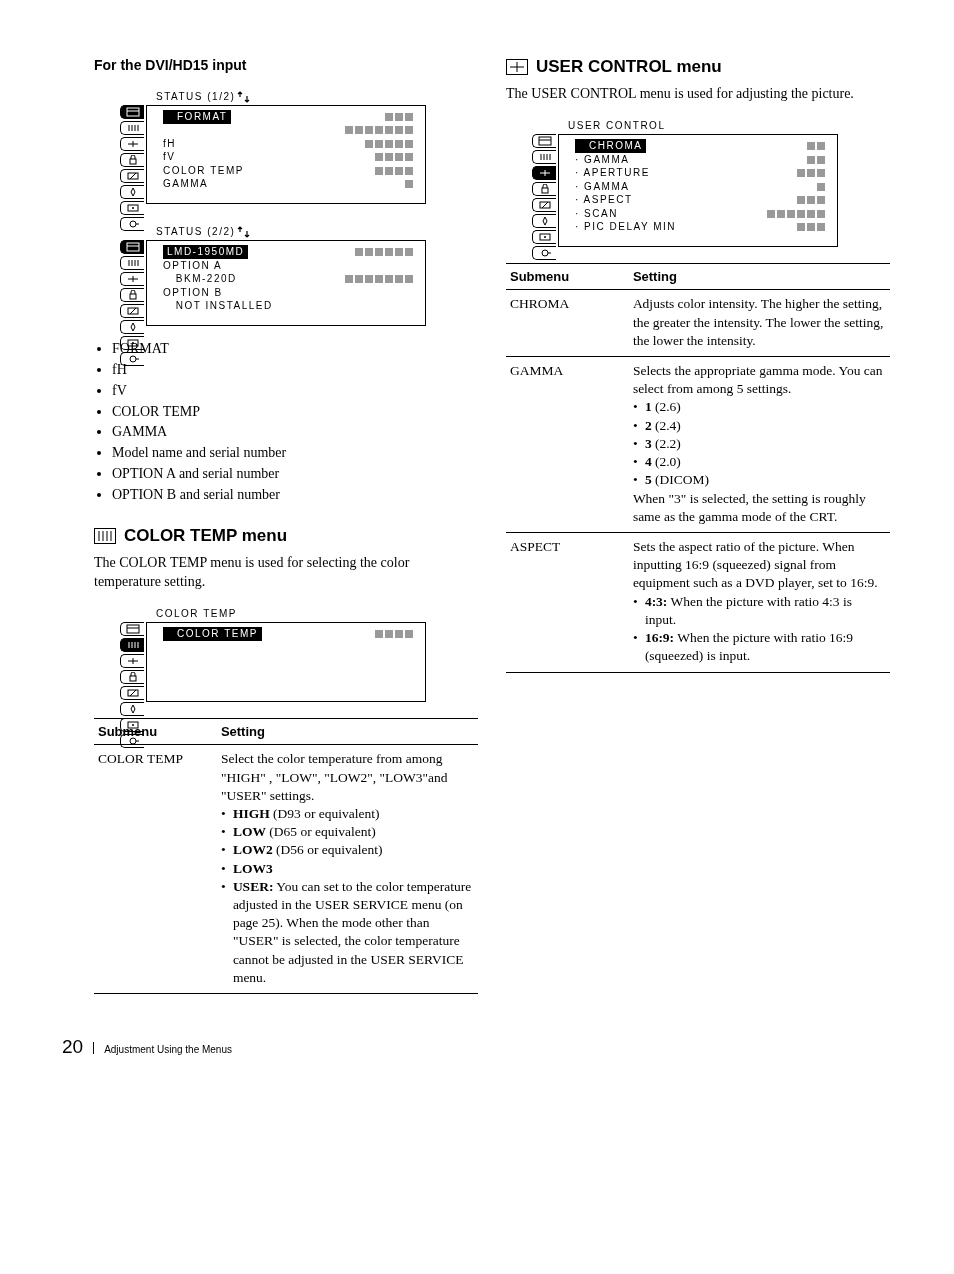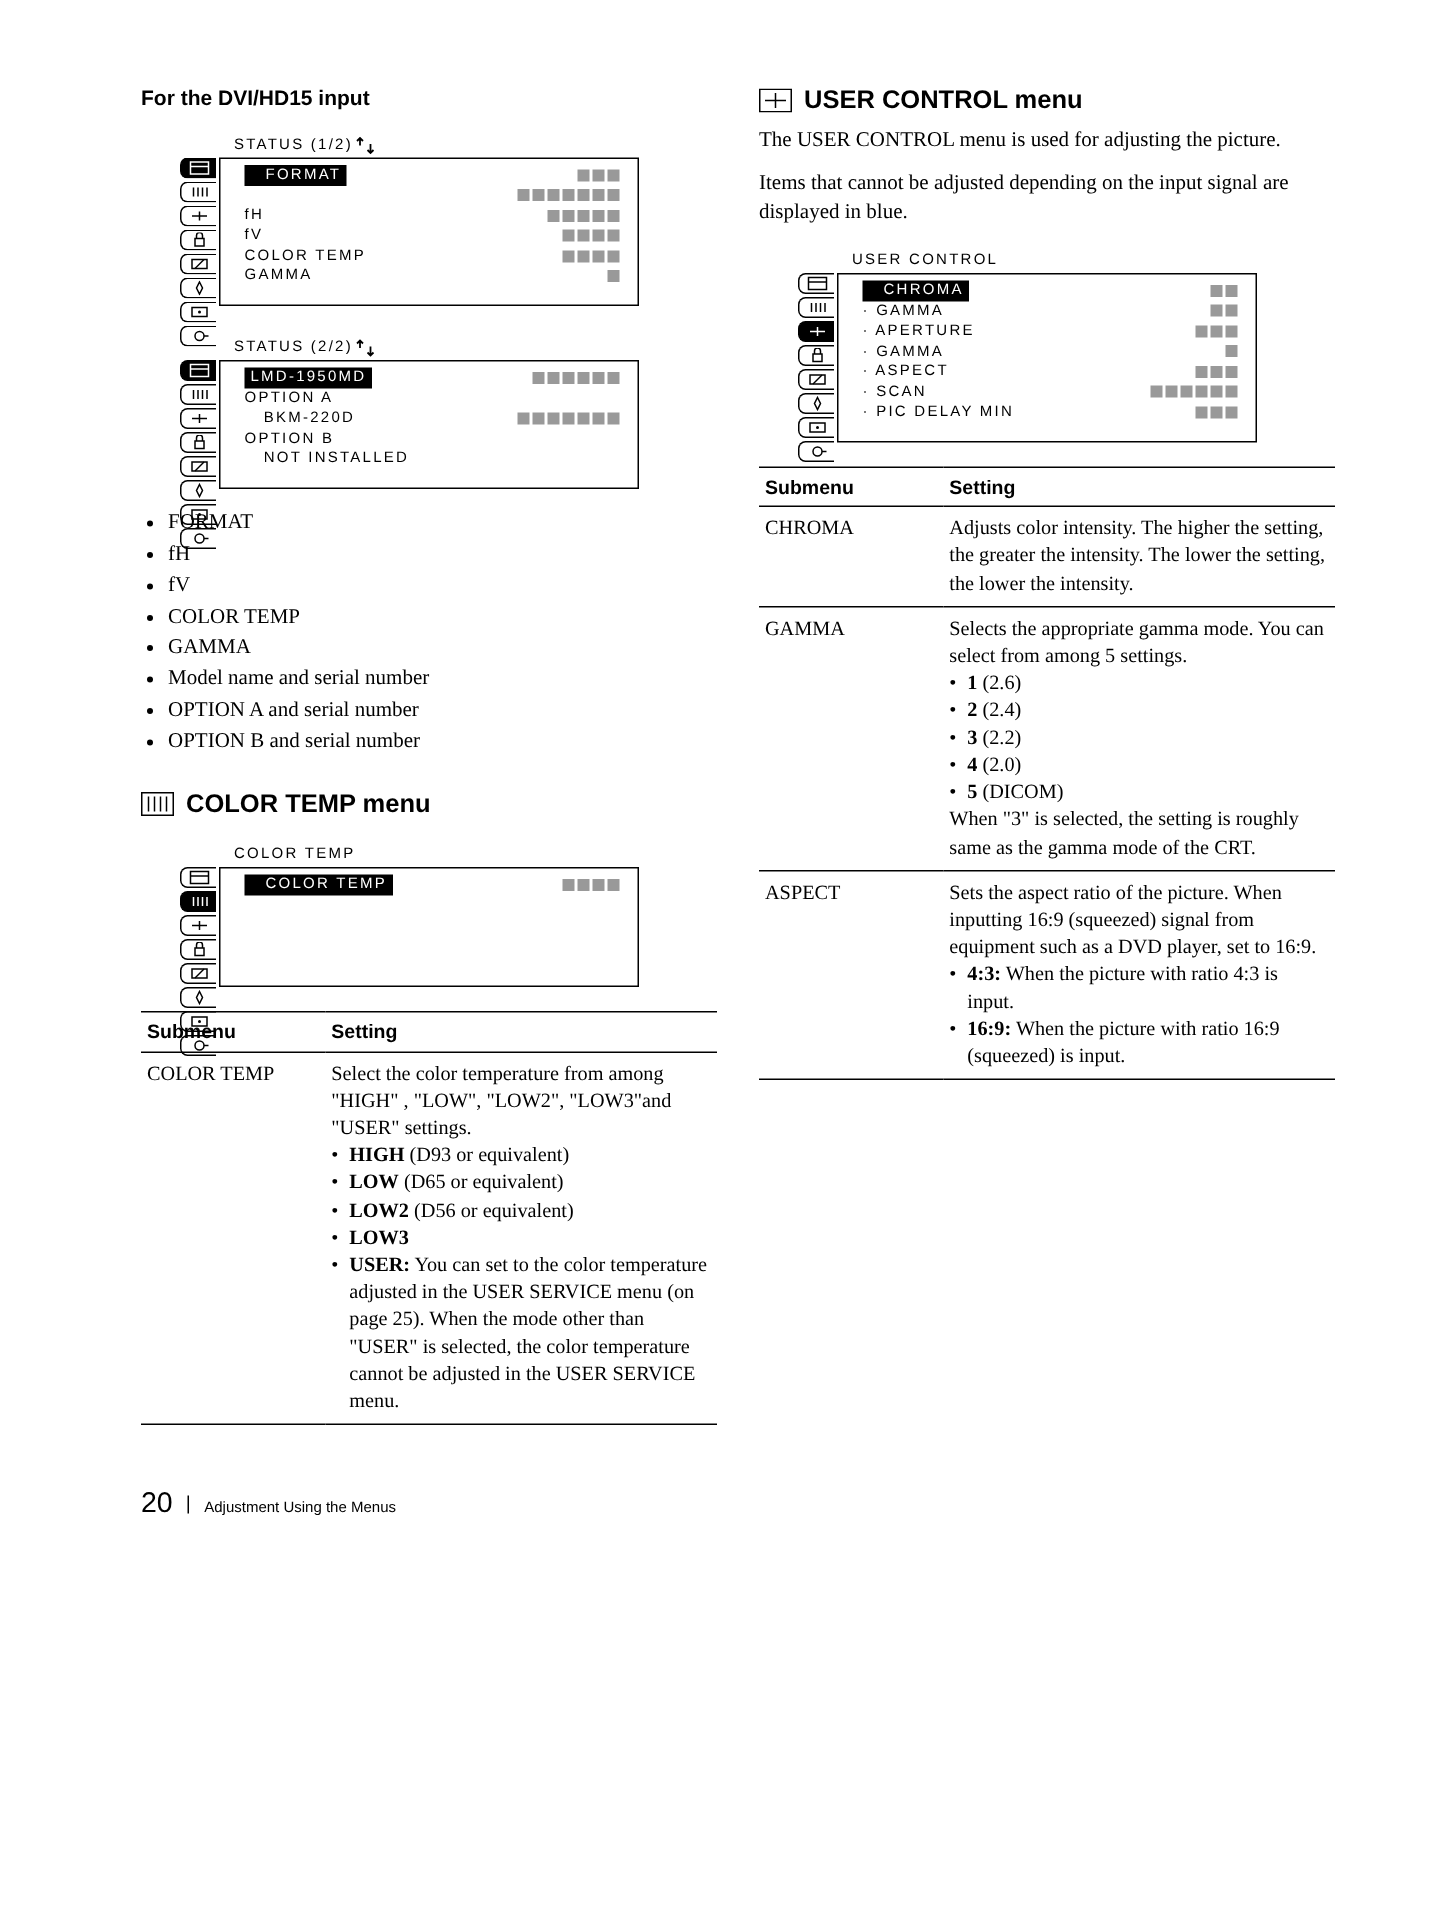--- a/index.html
+++ b/index.html
@@ -166,21 +166,21 @@
     display: flex;
     padding-left: 0;
   }
   .sub-bullet .dot {
     width: 12px;
     flex-shrink: 0;
     text-align: left;
   }
   .sub-bullet .txt { flex: 1; }
   .page-footer {
-    padding: 0 0 0 94px;
+    padding: 0 0 0 62px;
     display: flex;
     align-items: baseline;
     gap: 10px;
     font-family: Arial, Helvetica, sans-serif;
   }
   .page-footer .num {
     font-size: 19px;
     font-weight: normal;
   }
   .page-footer .sep {
@@ -438,20 +438,21 @@
     <h2 class="menuhead">
       <svg width="22" height="16" viewBox="0 0 22 16">
         <rect x="0.5" y="0.5" width="21" height="15" fill="none" stroke="#000"></rect>
         <line x1="5" y1="3" x2="5" y2="13" stroke="#000"></line>
         <line x1="9" y1="3" x2="9" y2="13" stroke="#000"></line>
         <line x1="13" y1="3" x2="13" y2="13" stroke="#000"></line>
         <line x1="17" y1="3" x2="17" y2="13" stroke="#000"></line>
       </svg>
       <span>COLOR TEMP menu</span>
     </h2>
+    <p class="intro">The COLOR TEMP menu is used for selecting the color temperature setting.</p>
 
     <div class="osd-wrap">
       <div class="osd">
         <div class="sidebar" id="tabs-3">
             <div class="tab" style="color: rgb(0, 0, 0);">
               <svg width="14" height="10" viewBox="0 0 14 10">
                 <rect x="1" y="1" width="12" height="8" fill="none" stroke="currentColor"></rect>
                 <line x1="1" y1="4" x2="13" y2="4" stroke="currentColor"></line>
               </svg>
             </div>
@@ -557,21 +558,20 @@
   <div class="col col-right">
     <h2 class="menuhead" style="margin-top:0;">
       <svg width="22" height="16" viewBox="0 0 22 16">
         <rect x="0.5" y="0.5" width="21" height="15" fill="none" stroke="#000"></rect>
         <line x1="4" y1="8" x2="18" y2="8" stroke="#000"></line>
         <line x1="11" y1="3" x2="11" y2="13" stroke="#000"></line>
       </svg>
       <span>USER CONTROL menu</span>
     </h2>
     <p class="intro">The USER CONTROL menu is used for adjusting the picture.</p>
-    <p class="intro">Items that cannot be adjusted depending on the input signal are displayed in blue.</p>
 
     <div class="osd-wrap">
       <div class="osd">
         <div class="sidebar" id="tabs-4">
             <div class="tab" style="color: rgb(0, 0, 0);">
               <svg width="14" height="10" viewBox="0 0 14 10">
                 <rect x="1" y="1" width="12" height="8" fill="none" stroke="currentColor"></rect>
                 <line x1="1" y1="4" x2="13" y2="4" stroke="currentColor"></line>
               </svg>
             </div>

